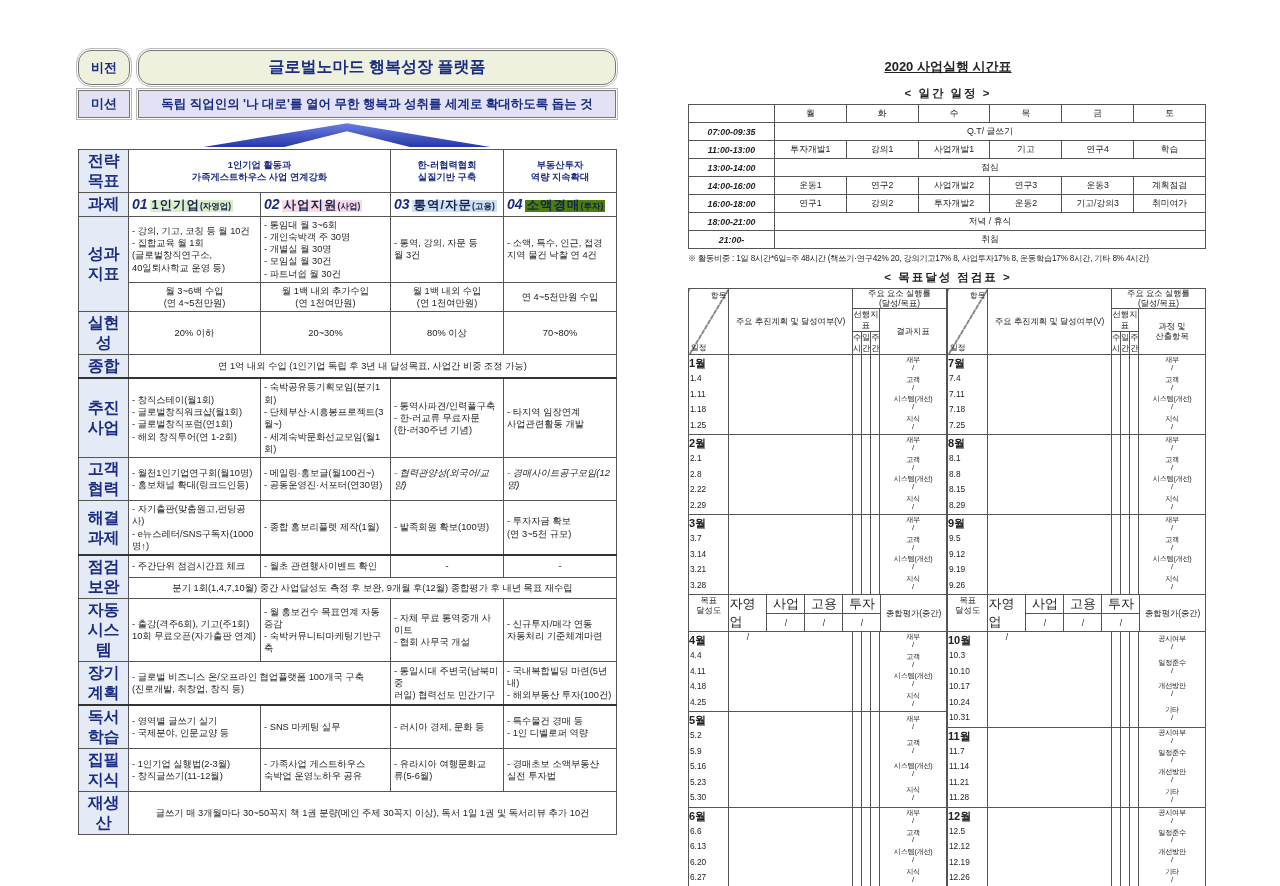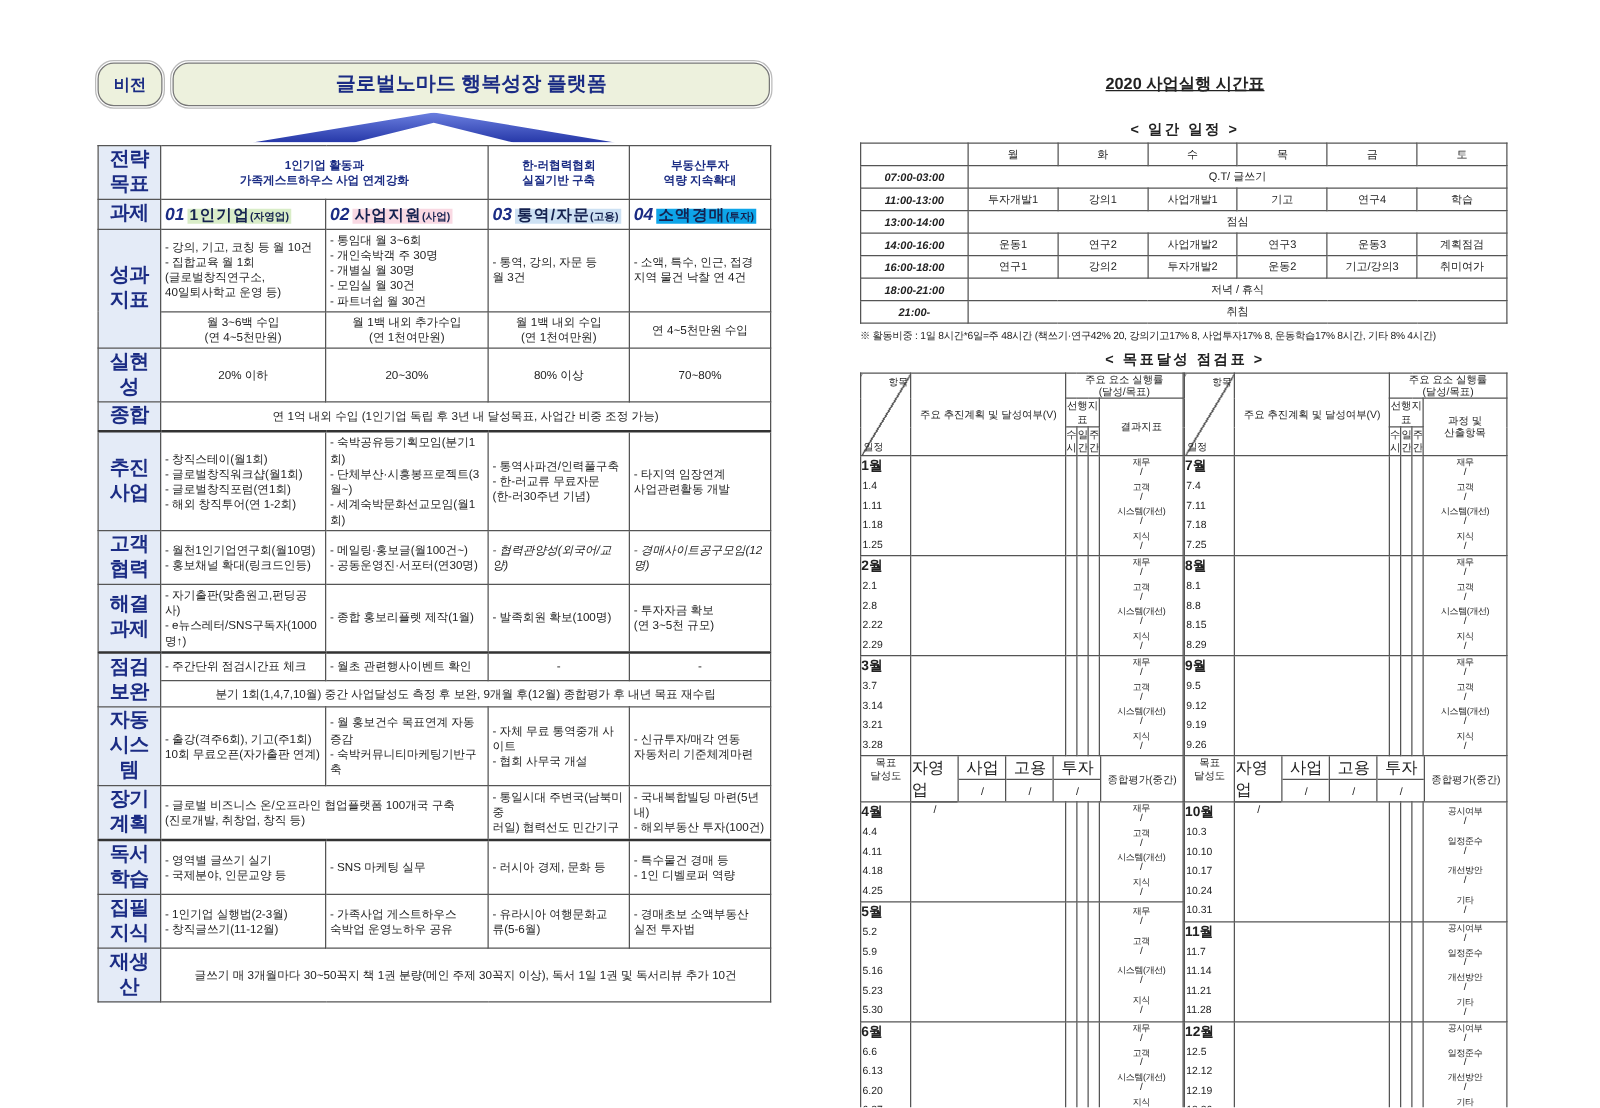--- a/index.html
+++ b/index.html
@@ -29,21 +29,21 @@
   .task-num{color:var(--navy);font-weight:bold;font-size:14px;font-style:italic;margin-right:2px;}
   .task-chip{padding:1px 2px;}
   .task-name{color:#15224f;font-weight:bold;font-size:12.5px;letter-spacing:1px;}
   .task-tag{font-size:8.5px;color:#15224f;font-weight:bold;}
   td.center{text-align:center;}
   td.listy{vertical-align:top;}
   td.it{font-style:italic;}
 
   
   .page-right{position:absolute;left:688px;top:58px;width:520px;}
-  .rp-title{text-align:center;font-size:13px;font-weight:bold;text-decoration:underline;margin-bottom:20px;}
+  .rp-title{text-align:center;font-size:13px;font-weight:bold;text-decoration:underline;margin-bottom:10px;}
   .rp-sub{text-align:center;font-size:11.5px;font-weight:bold;letter-spacing:2px;margin:4px 0 3px 0;}
   table.sched{border-collapse:collapse;width:518px;table-layout:fixed;}
   table.sched td{border:1px solid #555;font-size:8.8px;text-align:center;padding:2.5px 1px;}
   table.sched td.time{font-style:italic;font-weight:bold;}
   .note{font-size:8.2px;margin:4px 0 6px 0;letter-spacing:-0.2px;}
 
   .chk-wrap{display:flex;}
   table.chk{border-collapse:collapse;width:259px;table-layout:fixed;}
   table.chk td{border:1px solid #555;padding:0;font-size:8.3px;vertical-align:top;}
   table.chk thead td{vertical-align:middle;text-align:center;}
@@ -75,20 +75,25 @@
 <body style="--navy: #1b2c84; --vision-bg: #edf1dd; --mission-bg: #e2e2f4; --label-bg: #e4ebf7;">
 
 <div class="sheet">
 
   <div class="page-left">
 
     <div class="vm-row vision">
       <div class="vm-label">비전</div>
       <div class="vm-body">글로벌노마드 행복성장 플랫폼</div>
     </div>
+    <div class="vm-row mission">
+      <div class="vm-label">미션</div>
+      <div class="vm-body">독립 직업인의 '나 대로'를 열어
+무한 행복과 성취를 세계로 확대하도록 돕는 것</div>
+    </div>
 
     <div class="up-arrow"></div>
 
     <table class="main">
       <colgroup>
           <col style="width:50px">
           <col style="width:132px">
           <col style="width:130px">
           <col style="width:113px">
           <col style="width:113px">
@@ -102,21 +107,21 @@
         <td class="strat">한-러협력협회
 실질기반 구축</td>
         <td class="strat">부동산투자
 역량 지속확대</td>
       </tr>
       <tr>
         <td class="rl">과제</td>
         <td class="task-cell"><span class="task-num">01</span><span class="task-chip chip0" style="background: rgb(217, 237, 200);"><span class="task-name">1인기업</span><span class="task-tag">(자영업)</span></span></td>
         <td class="task-cell"><span class="task-num">02</span><span class="task-chip chip1" style="background: rgb(249, 217, 227);"><span class="task-name">사업지원</span><span class="task-tag">(사업)</span></span></td>
         <td class="task-cell"><span class="task-num">03</span><span class="task-chip chip2" style="background: rgb(205, 225, 243);"><span class="task-name">통역/자문</span><span class="task-tag">(고용)</span></span></td>
-        <td class="task-cell"><span class="task-num">04</span><span class="task-chip chip3" style="background: #0ea5e9;"><span class="task-name">소액경매</span><span class="task-tag">(투자)</span></span></td>
+        <td class="task-cell"><span class="task-num">04</span><span class="task-chip chip3" style="background: #4d7c0f;"><span class="task-name">소액경매</span><span class="task-tag">(투자)</span></span></td>
       </tr>
       <tr>
         <td class="rl" rowspan="2">성과
 지표</td>
         <td class="listy">- 강의, 기고, 코칭 등 월 10건
 - 집합교육 월 1회
 (글로벌창직연구소,
 40일퇴사학교 운영 등)</td>
         <td class="listy">- 통임대 월 3~6회
 - 개인숙박객 주 30명
@@ -267,21 +272,21 @@
         <td>월</td>
         <td>화</td>
         <td>수</td>
         <td>목</td>
         <td>금</td>
         <td>토</td>
       </tr>
       </tbody>
         <tbody id="sched-body">
           <tr>
-            <td class="time">07:00-03:00</td>
+            <td class="time">07:00-09:35</td>
             <td colspan="6">Q.T/ 글쓰기</td>
           </tr>
           <tr>
             <td class="time">11:00-13:00</td>
             <td>투자개발1</td>
             <td>강의1</td>
             <td>사업개발1</td>
             <td>기고</td>
             <td>연구4</td>
             <td>학습</td>

